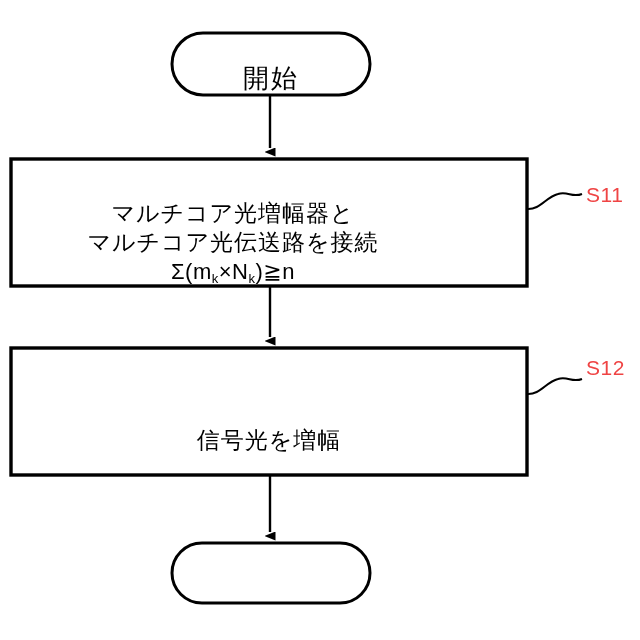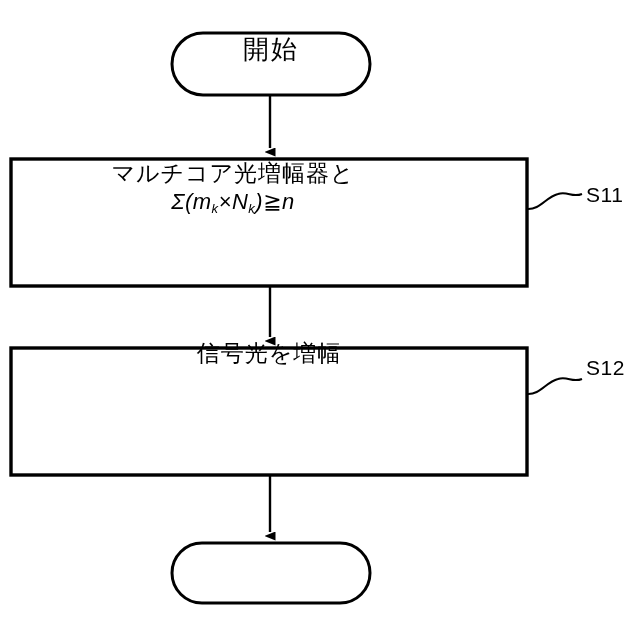--- a/index.html
+++ b/index.html
@@ -22,50 +22,49 @@
     left: 0;
     top: 0;
     width: 640px;
     height: 640px;
   }
   .node-text {
     position: absolute;
     display: flex;
     flex-direction: column;
     align-items: center;
-    justify-content: flex-start;
+    justify-content: flex-end;
     text-align: center;
     color: #000000;
     line-height: 1.28;
     white-space: nowrap;
     pointer-events: none;
   }
   .terminal-label {
     font-size: 26px;
     letter-spacing: 2px;
   }
   .process-label {
     font-size: 23px;
     letter-spacing: 1px;
   }
   .formula {
     font-size: 22px;
     letter-spacing: 0.5px;
-    font-style: italic;
   }
   .formula sub {
     font-size: 13px;
     vertical-align: baseline;
     position: relative;
     bottom: -4px;
   }
   .step-label {
     position: absolute;
     font-size: 21px;
-    color: #000000;
+    color: #ef4444;
     letter-spacing: 0.5px;
     white-space: nowrap;
   }
 </style>
 </head>
 <body>
 
 <div id="canvas">
 
   <svg id="flow-svg" viewBox="0 0 640 640" xmlns="http://www.w3.org/2000/svg">
@@ -94,26 +93,27 @@
 
     <rect x="172" y="543" width="198" height="60" rx="30" ry="30" fill="#ffffff" stroke="#000000" stroke-width="3"></rect>
   </svg>
 
   <div class="node-text terminal-label" style="left:172px; top:33px; width:198px; height:62px;">
     <span>開始</span>
   </div>
 
   <div class="node-text process-label" style="left:11px; top:159px; width:444px; height:127px;">
     <span>マルチコア光増幅器と</span>
+    <span>マルチコア光伝送路を接続</span>
     <span class="formula">
       <span>Σ</span><span>(</span><span>m</span><sub>k</sub><span>×</span><span>N</span><sub>k</sub><span>)</span><span>≧</span><span>n</span>
     </span>
   </div>
 
-  <div class="node-text process-label" style="left:11px; top:339px; width:516px; height:93px;">
+  <div class="node-text process-label" style="left:11px; top:362px; width:516px; height:93px;">
     <span>信号光を増幅</span>
   </div>
 
 
   <div class="step-label" style="left:586px; top:183px;">S11</div>
 
   <div class="step-label" style="left:586px; top:356px;">S12</div>
 
 </div>
 

